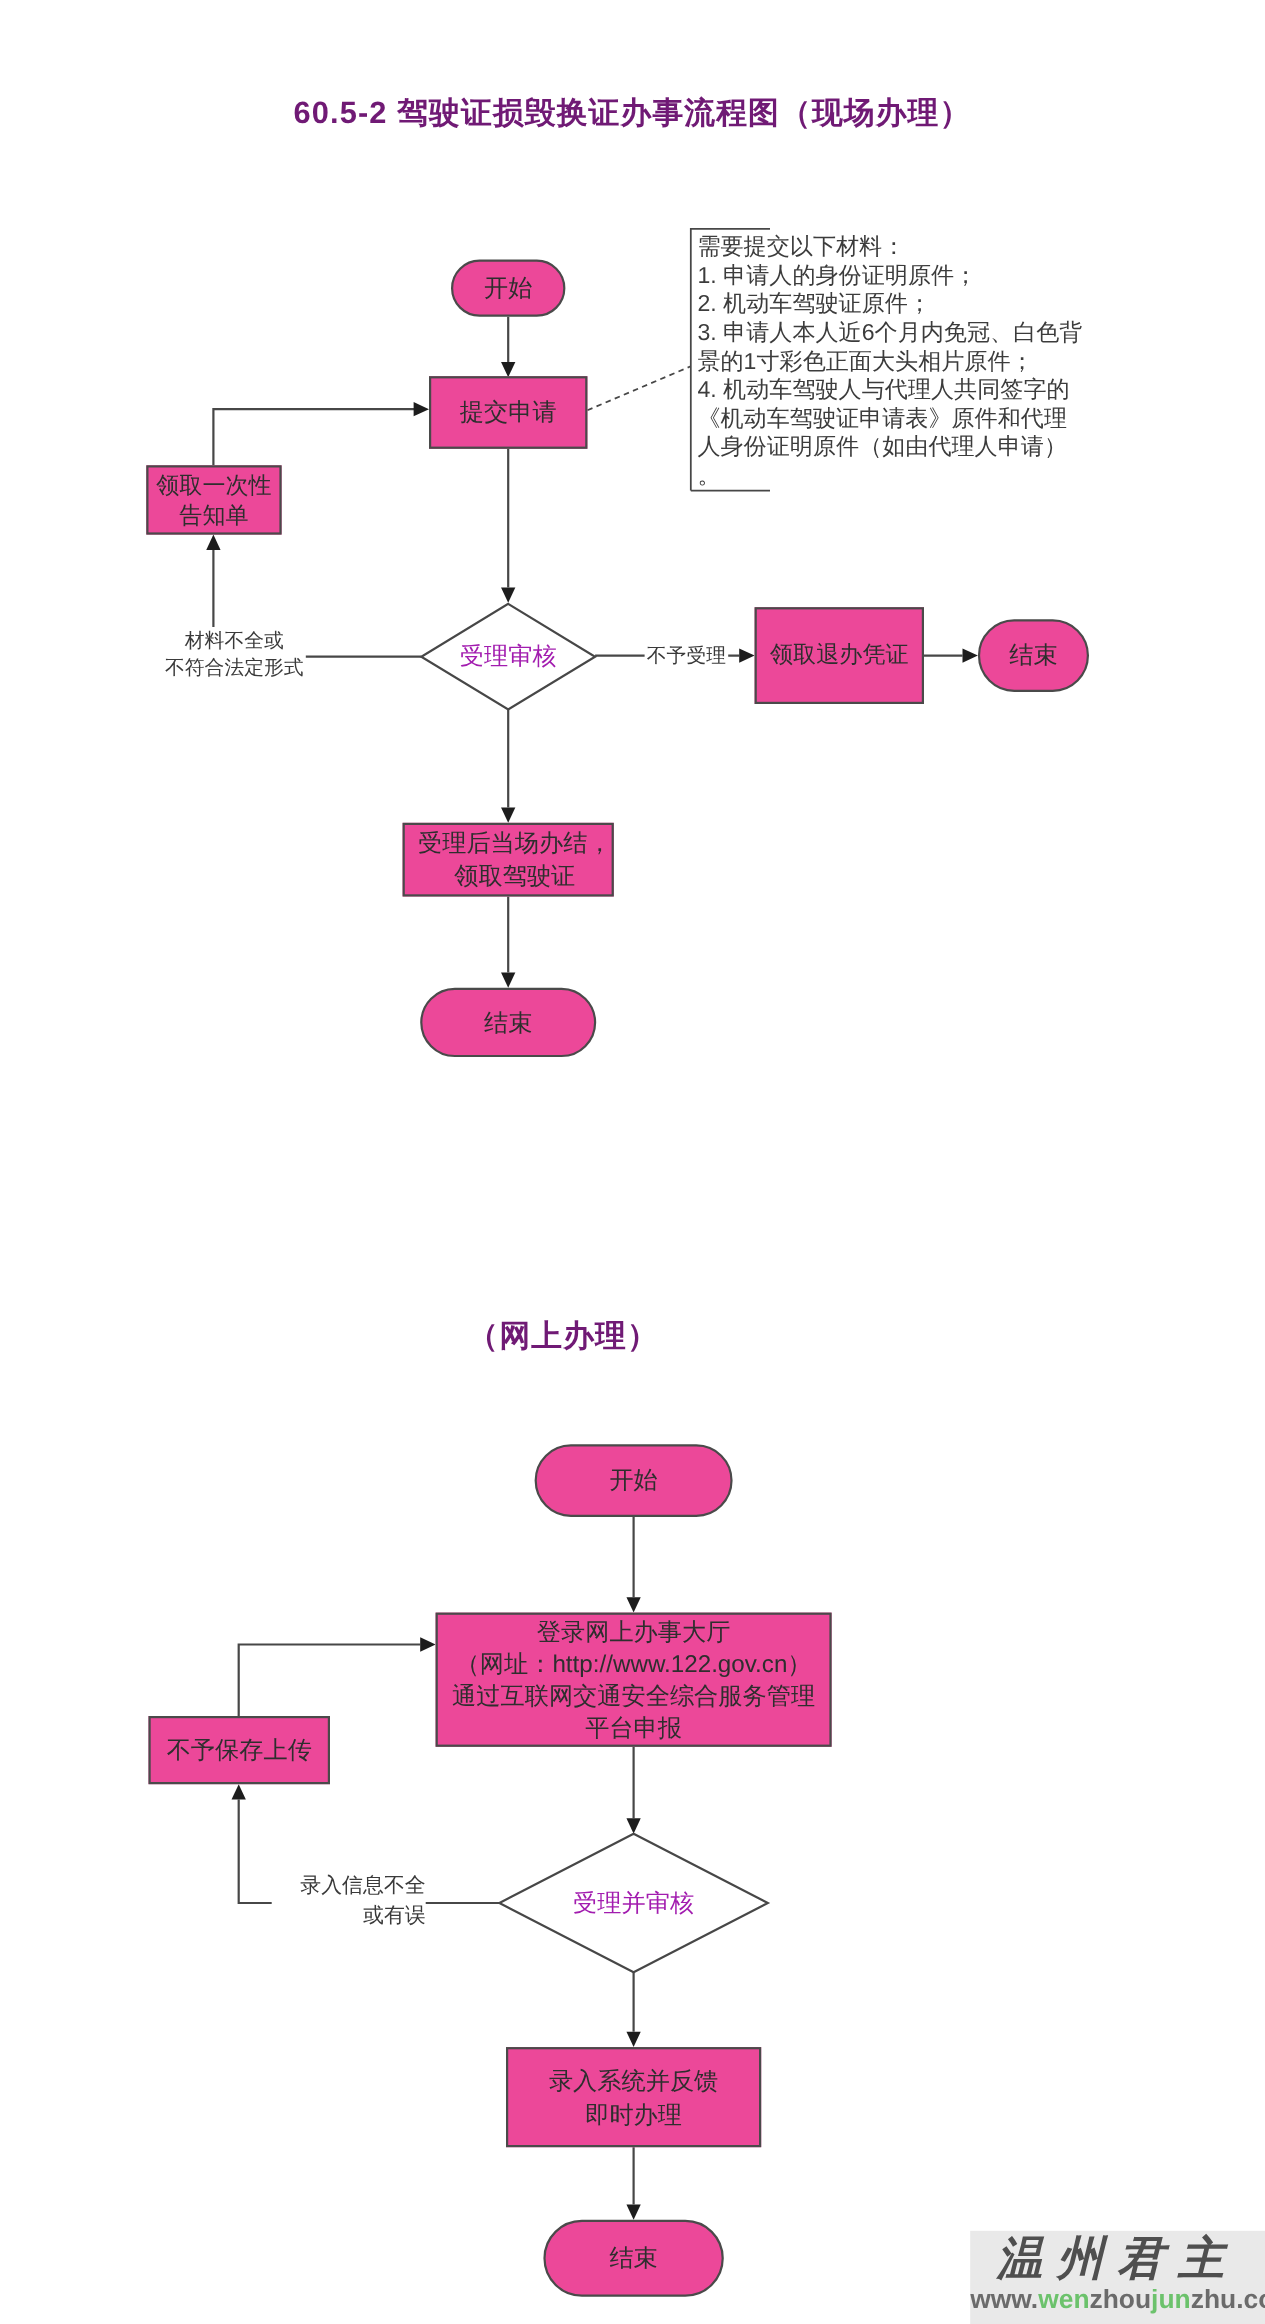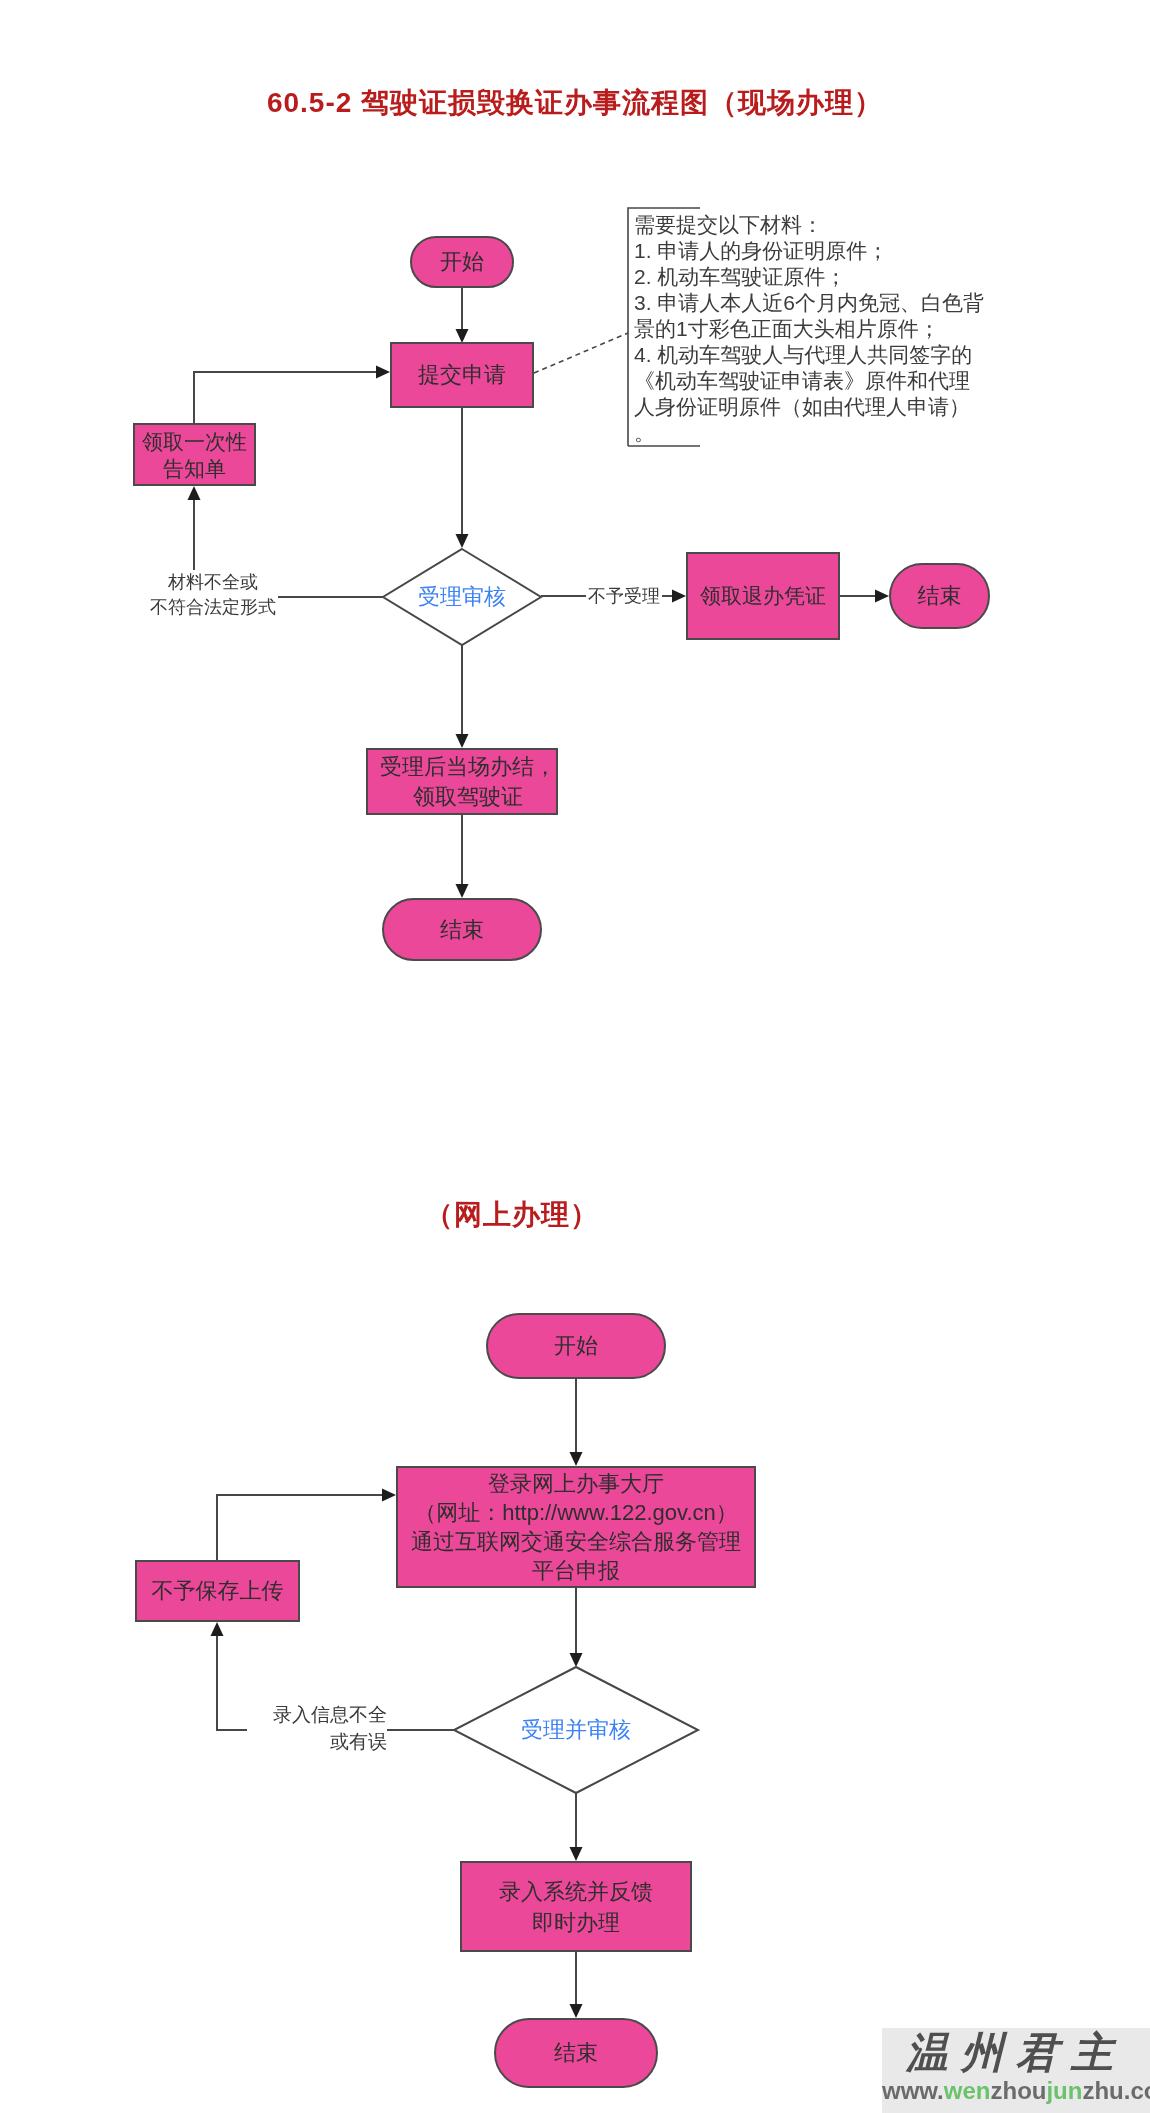--- a/index.html
+++ b/index.html
@@ -4,26 +4,26 @@
 <style>
   html,body{margin:0;padding:0;background:#ffffff;}
   body{font-family:"Liberation Sans",sans-serif;color:#2e2e2e;}
   #canvas{position:relative;width:1150px;height:2113px;background:#ffffff;overflow:hidden;}
   #wires{position:absolute;left:0;top:0;z-index:1;}
   .node{position:absolute;z-index:2;background:#ec4899;border:2px solid #4a4a4a;
         display:flex;flex-direction:column;align-items:center;justify-content:center;
         text-align:center;font-size:22px;line-height:28px;color:#2e2e2e;box-sizing:border-box;}
   .stadium{border-radius:40px;}
   .dlabel{position:absolute;z-index:3;display:flex;flex-direction:column;align-items:center;
-          justify-content:center;text-align:center;font-size:22px;color:#3b82f6;}
+          justify-content:center;text-align:center;font-size:22px;color:#a21caf;}
   .elabel{position:absolute;z-index:3;background:#ffffff;text-align:center;
           font-size:18px;line-height:25px;color:#3a3a3a;}
   .note-text{position:absolute;z-index:2;font-size:21px;line-height:26px;color:#3c3c3c;
              text-align:left;white-space:nowrap;}
-  .title{position:absolute;z-index:3;font-size:28px;font-weight:600;color:#b91c1c;
+  .title{position:absolute;z-index:3;font-size:28px;font-weight:600;color:#701a75;
          letter-spacing:1px;text-align:center;}
   #title1{left:0;top:84px;width:1150px;}
   #title2{left:512px;top:1194px;transform:translateX(-50%);line-height:41px;white-space:nowrap;}
   #watermark{position:absolute;z-index:4;left:882px;top:2028px;width:268px;height:85px;
              background:#e9e9e9;text-align:center;overflow:hidden;}
   #wm-brand{font-family:"DejaVu Serif",serif;font-style:italic;font-weight:bold;
             font-size:42px;line-height:50px;letter-spacing:13px;color:#4f4f4f;}
   #wm-url{font-size:24px;line-height:26px;letter-spacing:0;font-weight:bold;}
   .wm-gray{color:#6b6b6b;} .wm-green{color:#6cc26c;}
 </style>

